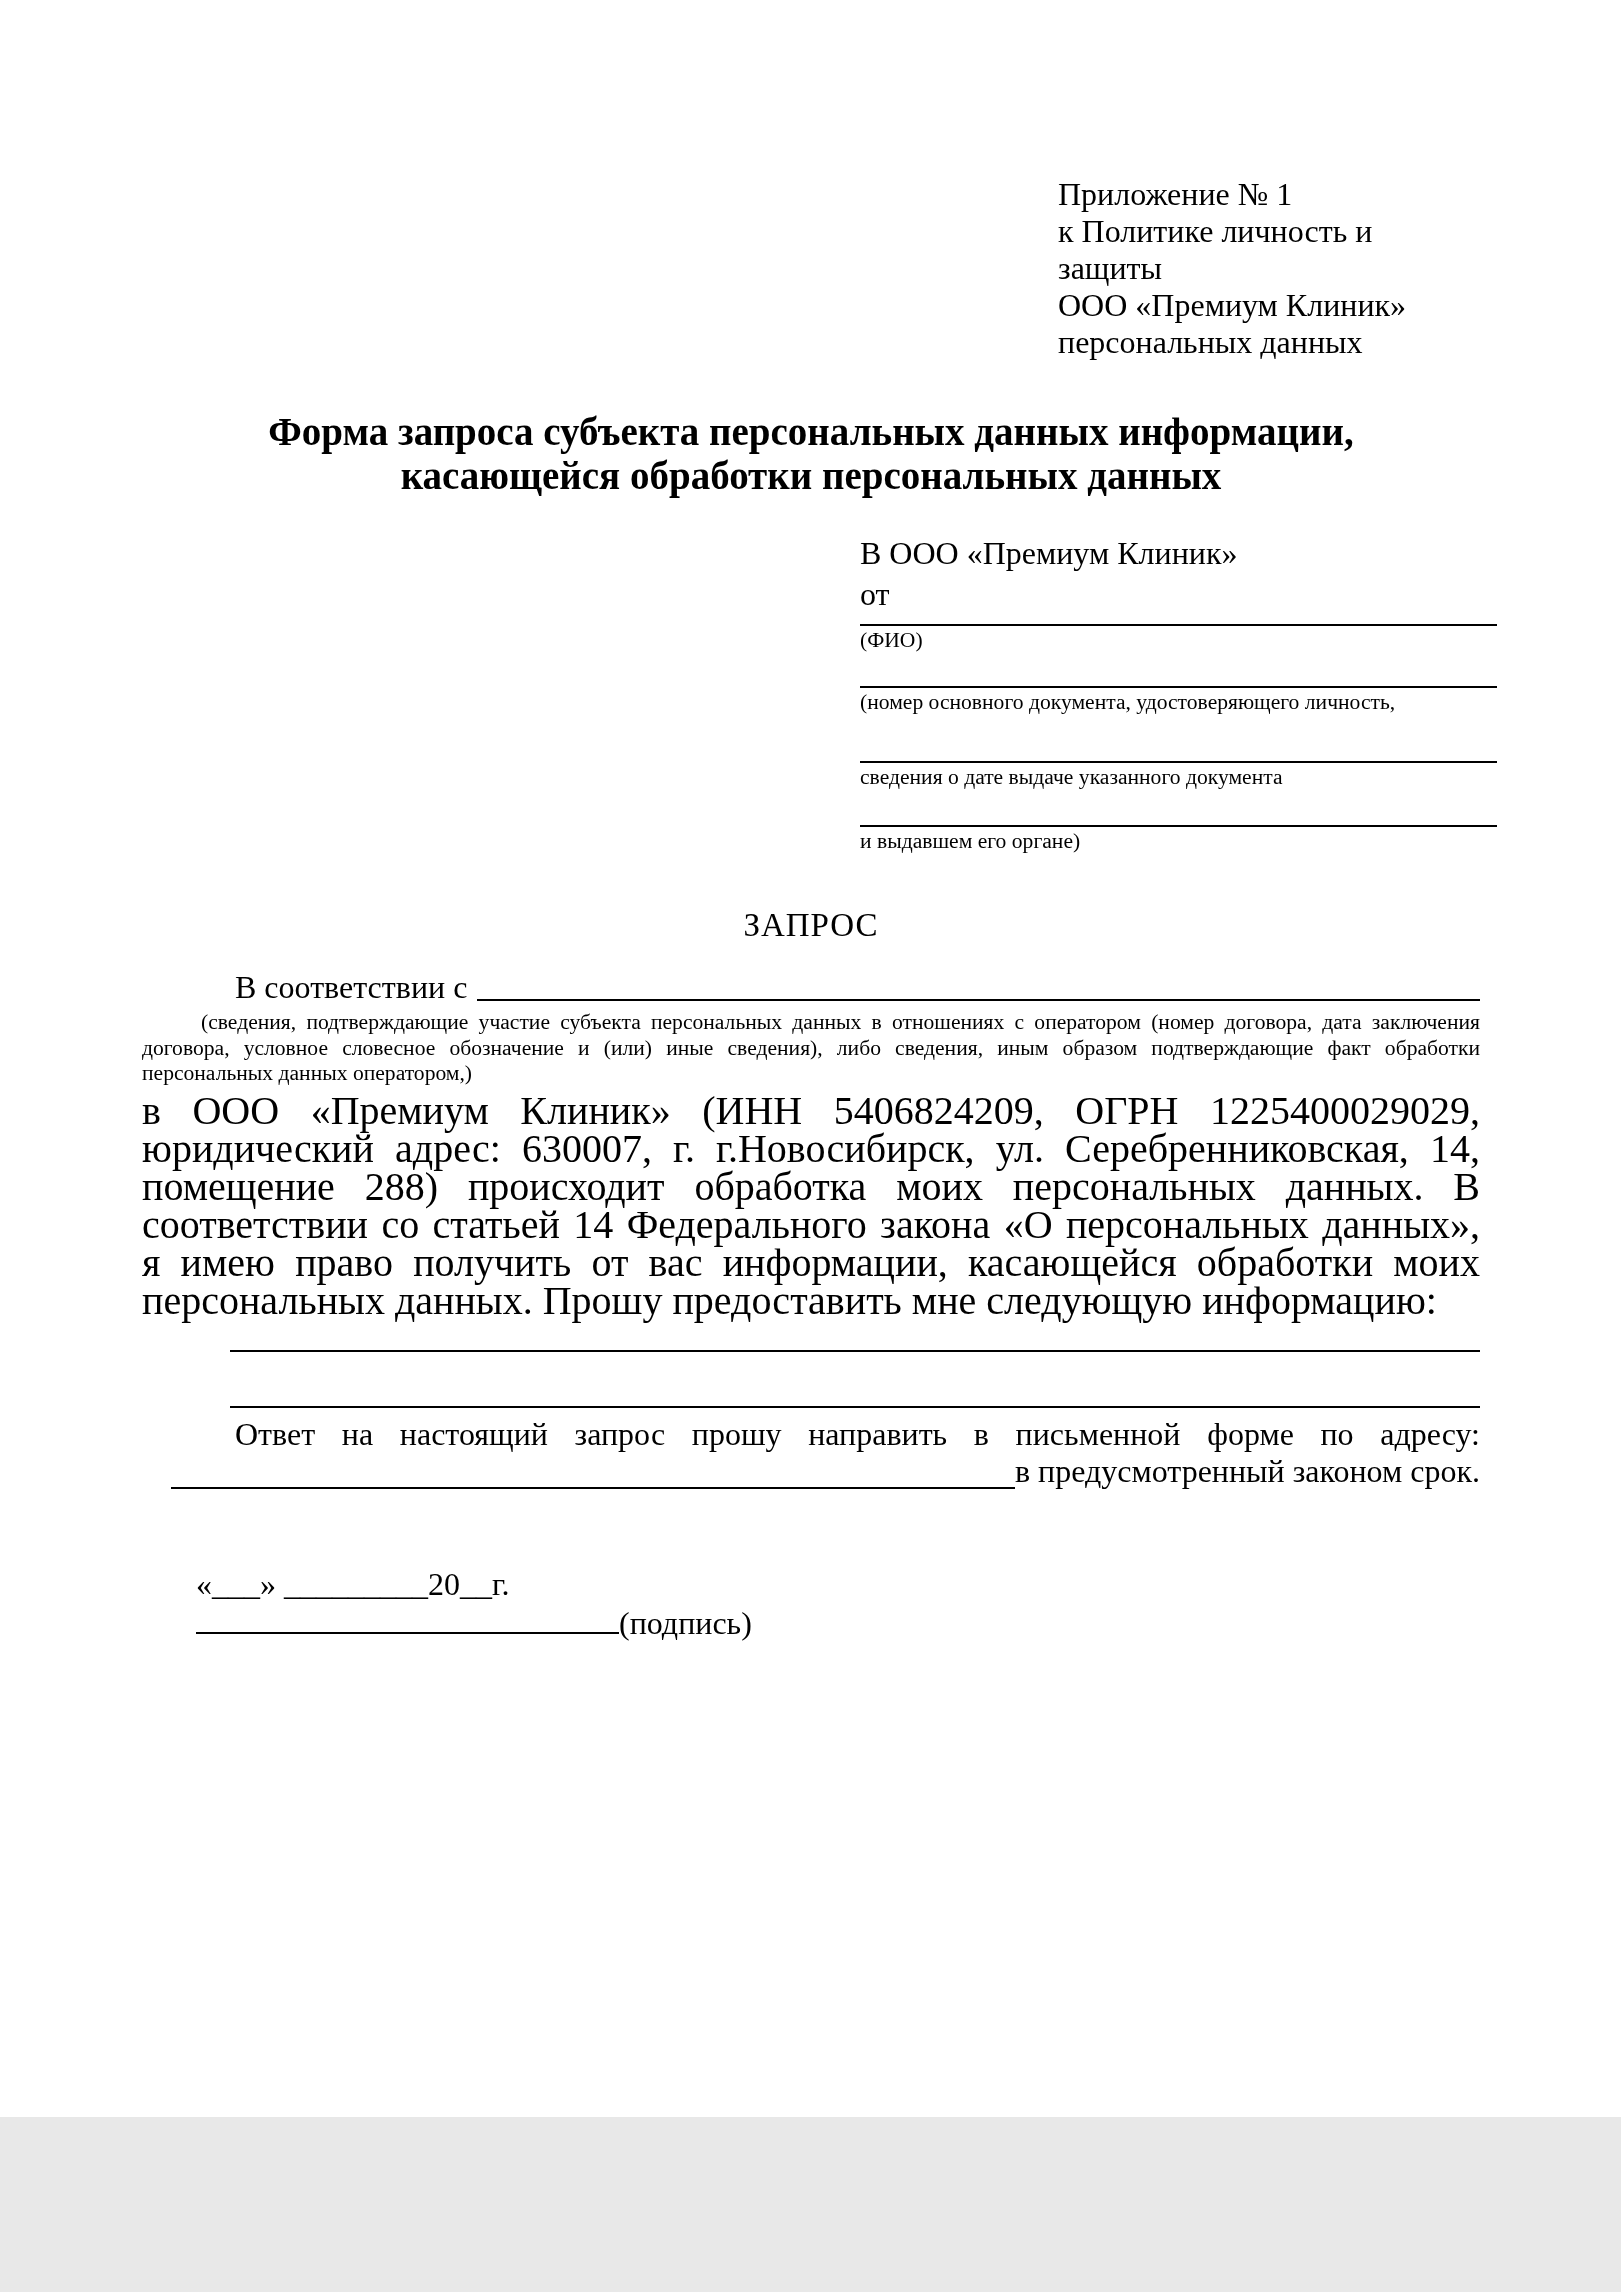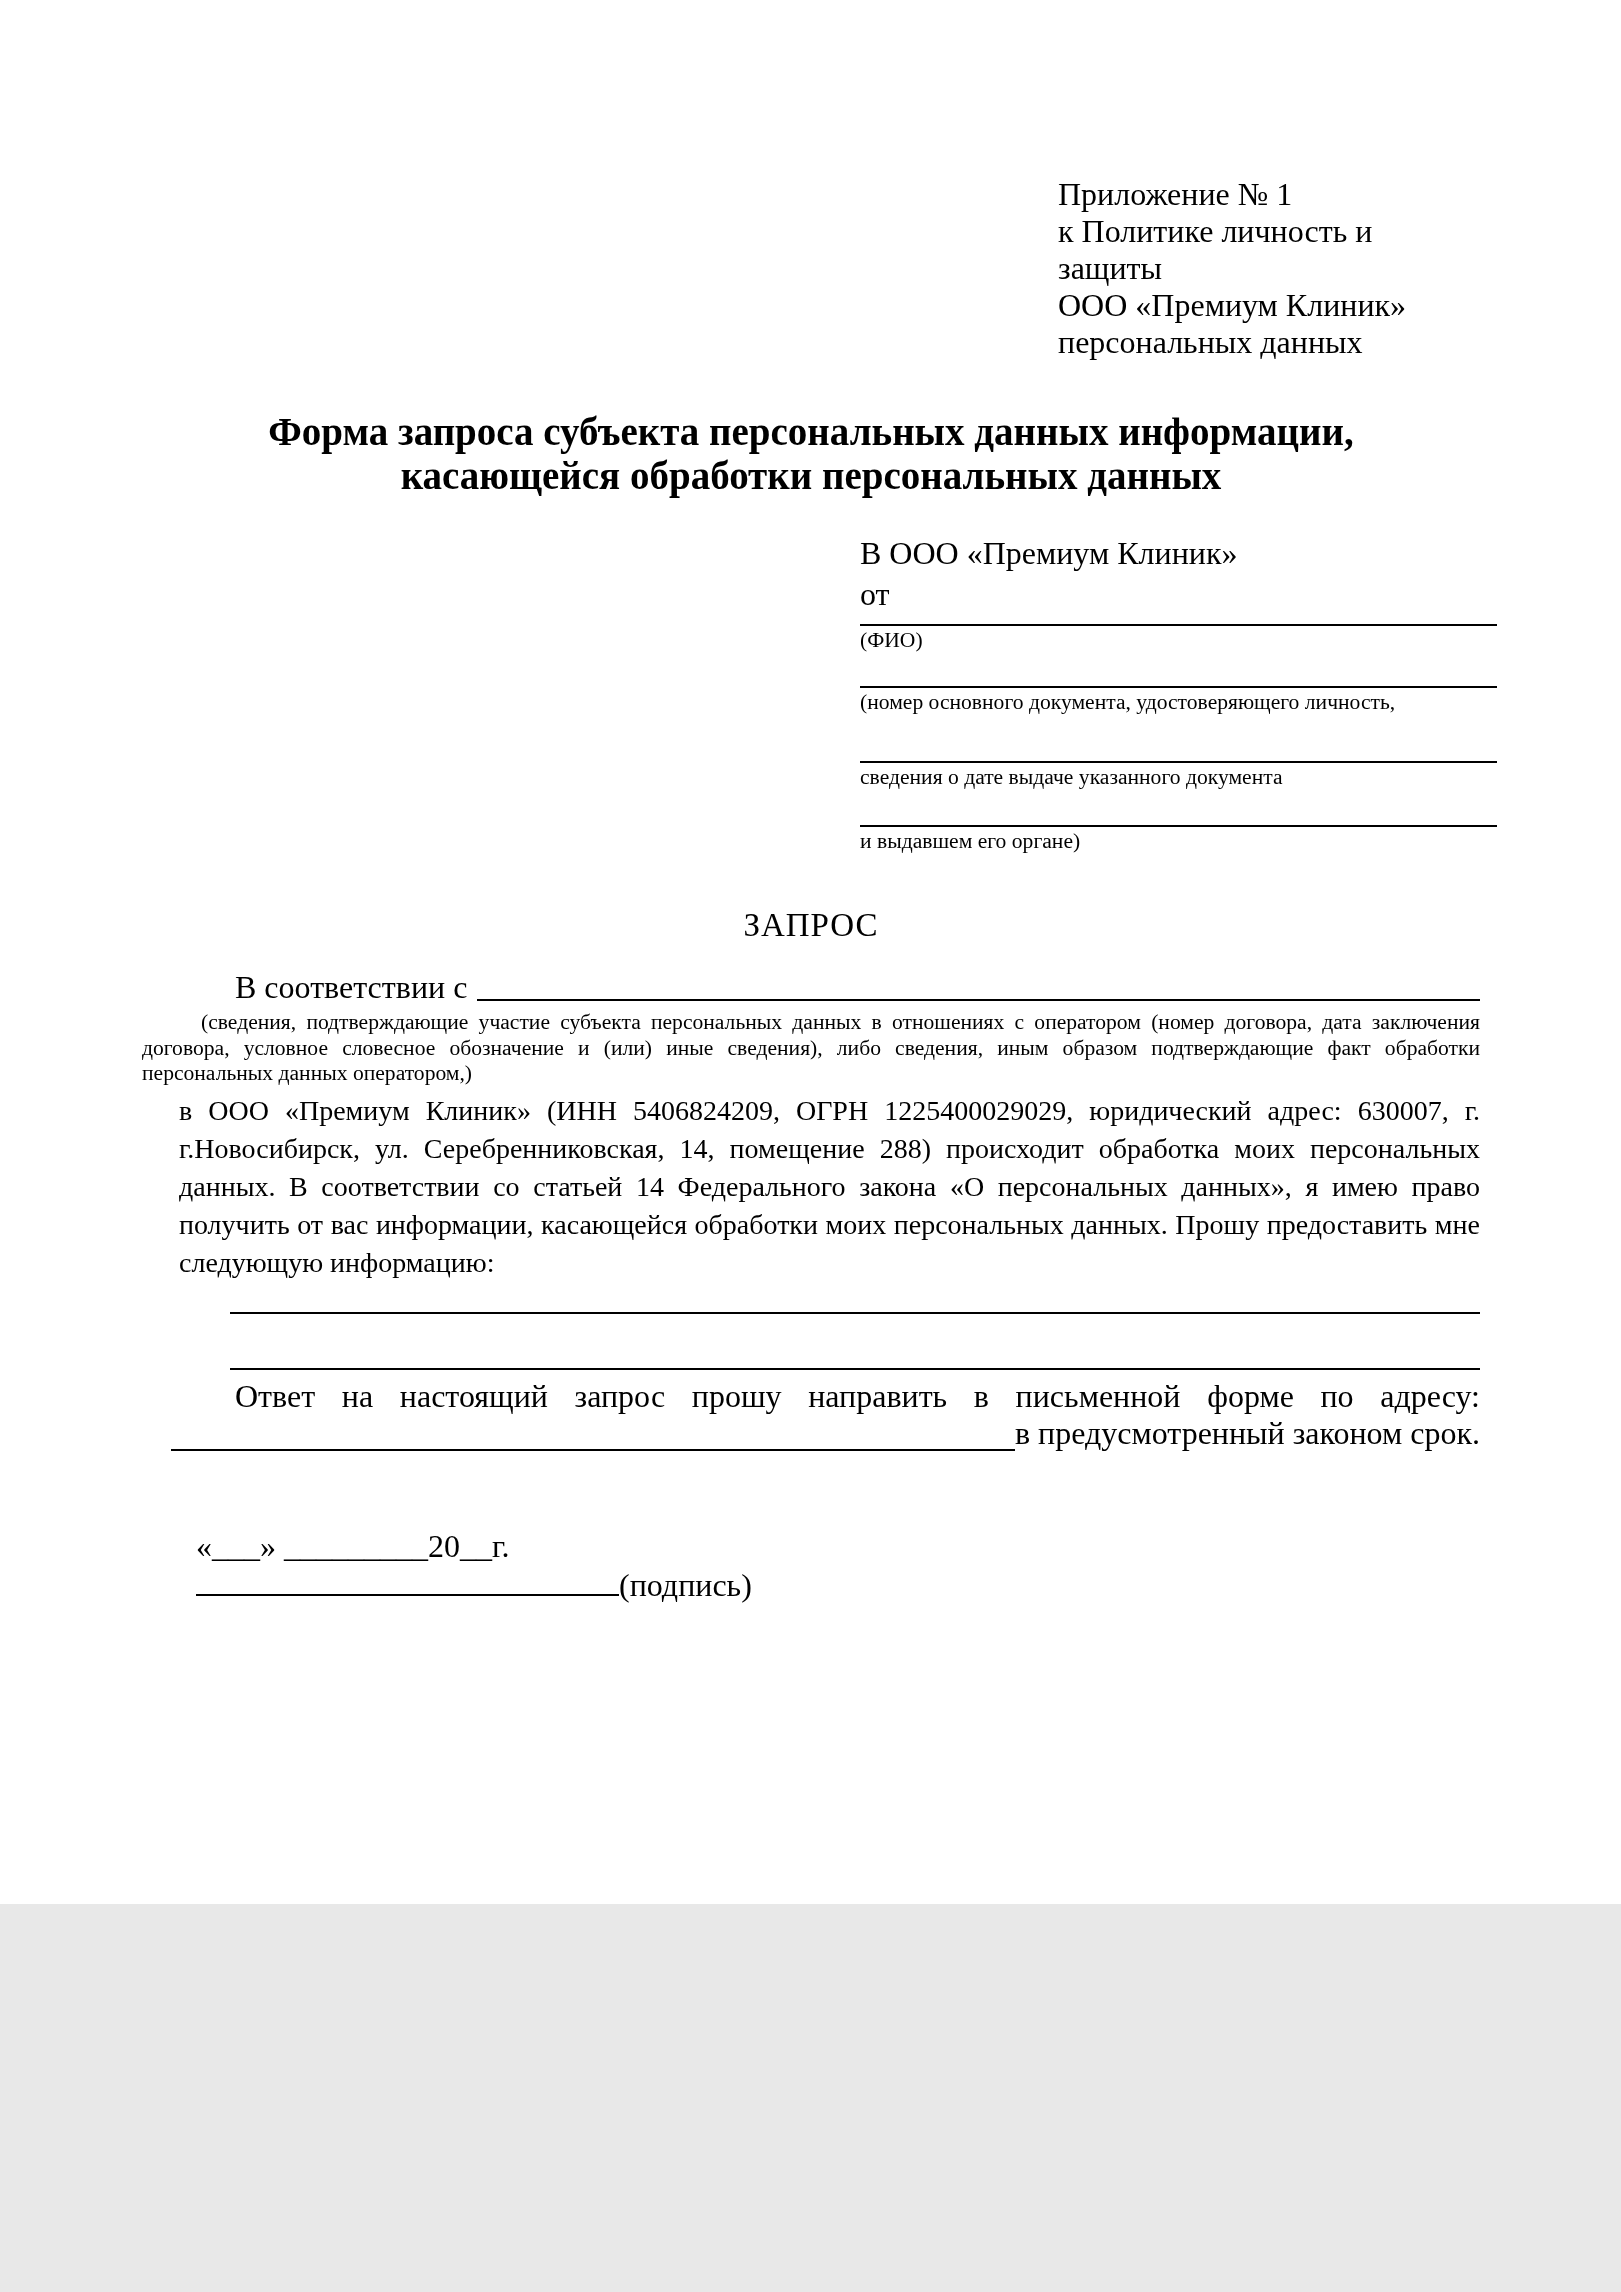--- a/index.html
+++ b/index.html
@@ -1,18 +1,18 @@
 <!DOCTYPE html>
 <html lang="ru"><head>
 <meta charset="utf-8">
 <style>
   html,body{margin:0;padding:0;background:#e8e8e8;}
   .page{
     position:relative;
-    width:1621px;height:1904px;
+    width:1621px;height:2117px;
     margin:0 auto;
     background:#ffffff;
     color:#000000;
     font-family:"Liberation Serif","DejaVu Serif",serif;
     box-sizing:border-box;
     padding:176px 141px 0 142px;
     overflow:hidden;
   }
   
   .header-note{
@@ -75,24 +75,23 @@
   }
   .footnote{
     margin-top:2.9px;
     font-size:21.6px;
     line-height:25.5px;
     text-align:justify;
     text-indent:59px;
   }
   .body-par{
     margin-top:4.9px;
-    font-size:28px;
+    font-size:40px;
     line-height:38px;
     text-align:justify;
-    margin-left:37px;
   }
   .blank-line{
     border-bottom:2.9px solid #000;
     height:0;
     margin-left:88px;
   }
   .bl-1{margin-top:30px;}
   .bl-2{margin-top:54px;}
   .reply-par{
     margin-top:7.8px;

